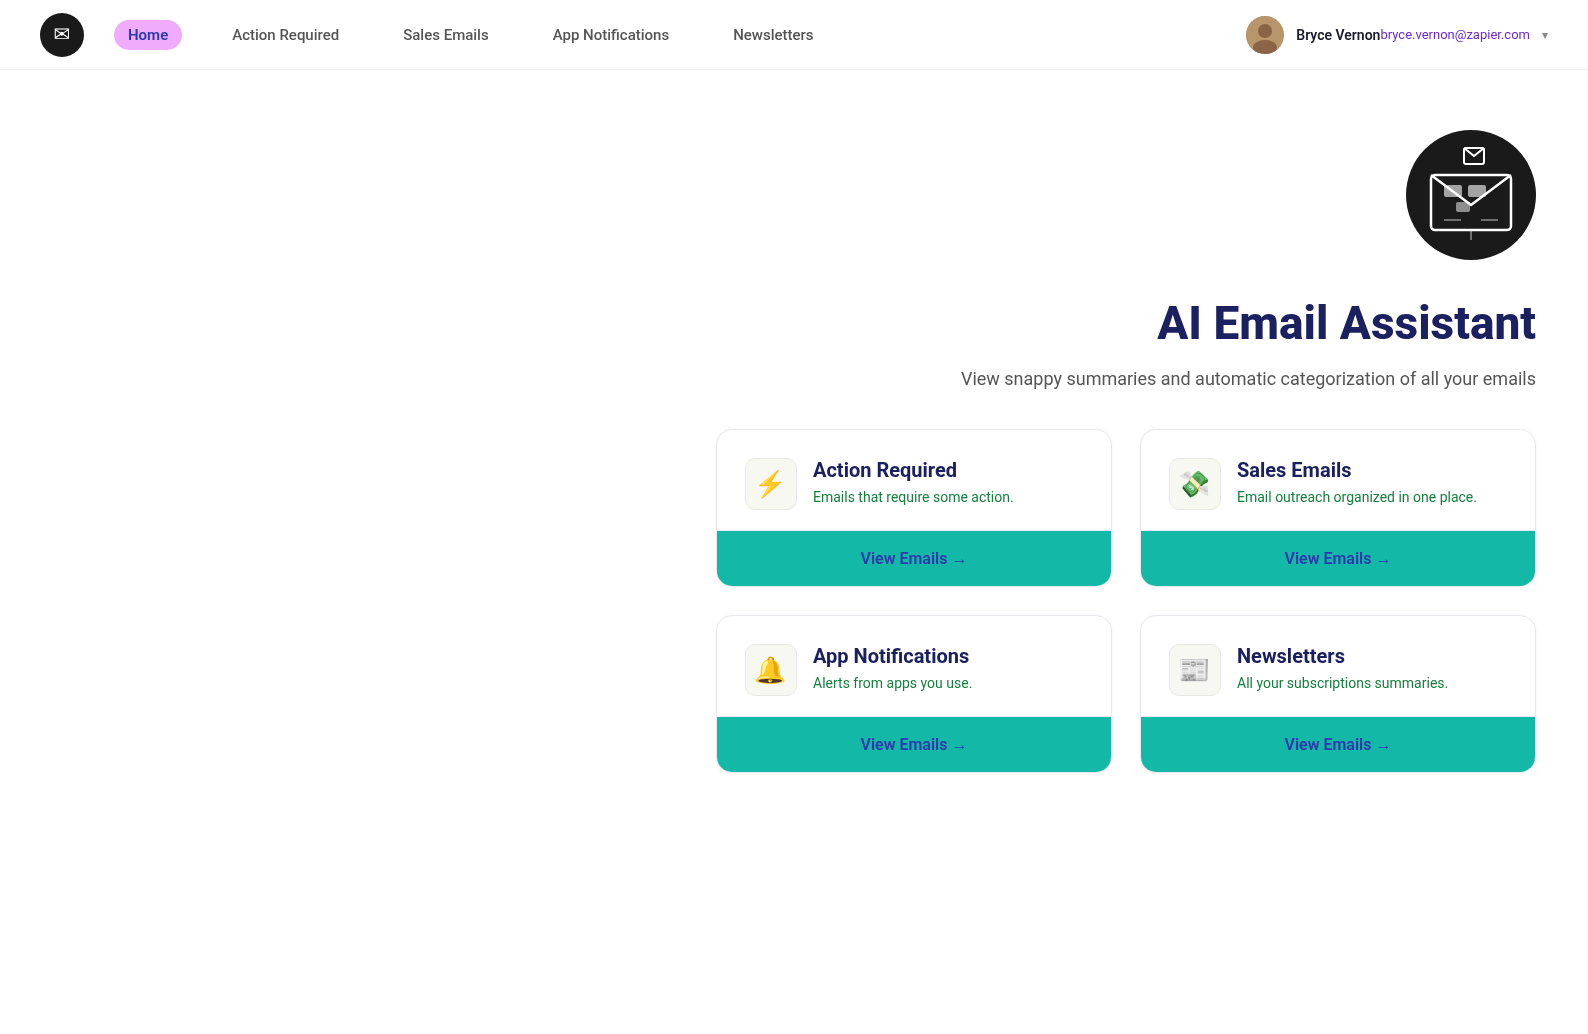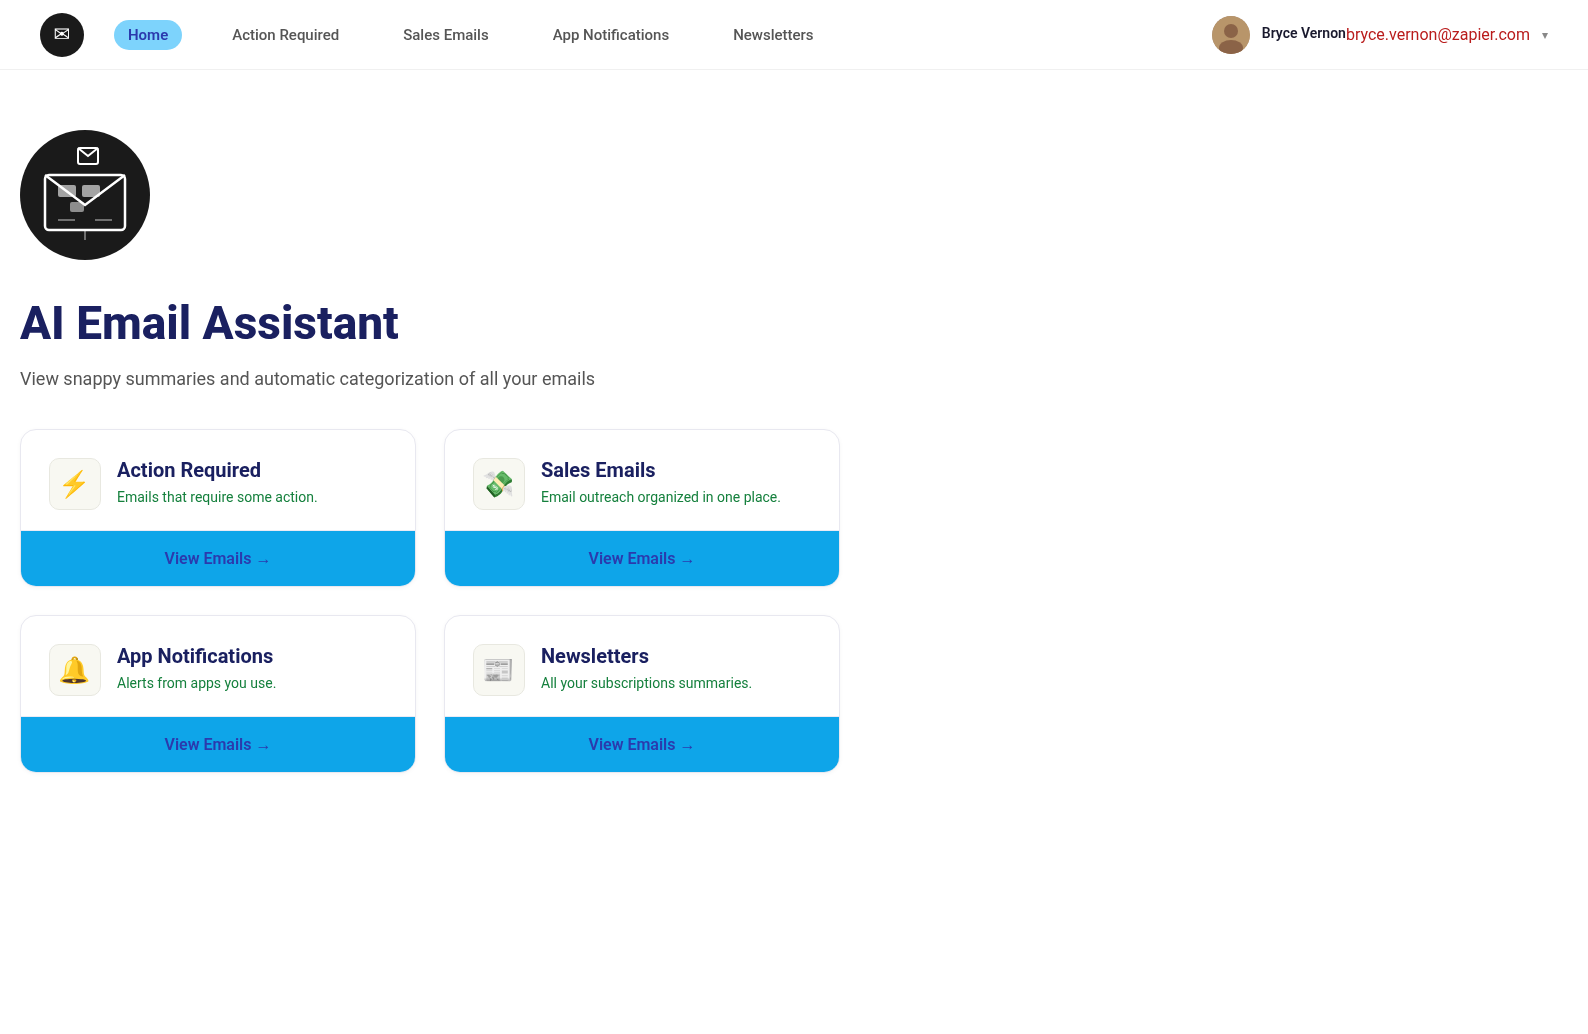--- a/index.html
+++ b/index.html
@@ -43,21 +43,21 @@
       font-size: 15px;
       font-weight: 500;
       color: #555;
       cursor: pointer;
       padding: 6px 14px;
       border-radius: 20px;
       text-decoration: none;
     }
 
     .nav-link.active {
-      background: #7dd3fc;
+      background: #f0abfc;
       color: #2b3aad;
       font-weight: 600;
     }
 
     .nav-user {
       display: flex;
       align-items: center;
       gap: 12px;
       cursor: pointer;
     }
@@ -86,35 +86,35 @@
       flex-direction: row;
     }
 
     .nav-user-name {
       font-size: 14px;
       font-weight: 600;
       color: #1a1a2e;
     }
 
     .nav-user-email {
-      font-size: 16px;
-      color: #b91c1c;
+      font-size: 13px;
+      color: #6d28d9;
     }
 
     .nav-chevron {
       color: #888;
       font-size: 12px;
     }
 
     
     .main {
       display: flex;
       flex-direction: column;
-      align-items: flex-start;
-      padding: 60px 20px 80px;
+      align-items: flex-end;
+      padding: 60px 52px 80px;
     }
 
     
     .hero-logo {
       width: 130px;
       height: 130px;
       margin-bottom: 36px;
     }
 
     .hero-title {
@@ -185,21 +185,21 @@
       font-size: 14px;
       color: #15803d;
       line-height: 1.4;
     }
 
     .card-action {
       display: flex;
       align-items: center;
       justify-content: center;
       padding: 18px;
-      background: #0ea5e9;
+      background: #14b8a6;
       cursor: pointer;
       border-top: 1px solid #ebebf5;
       transition: background 0.15s;
     }
 
     .card-action-text {
       font-size: 16px;
       font-weight: 600;
       color: #2b3aad;
     }

